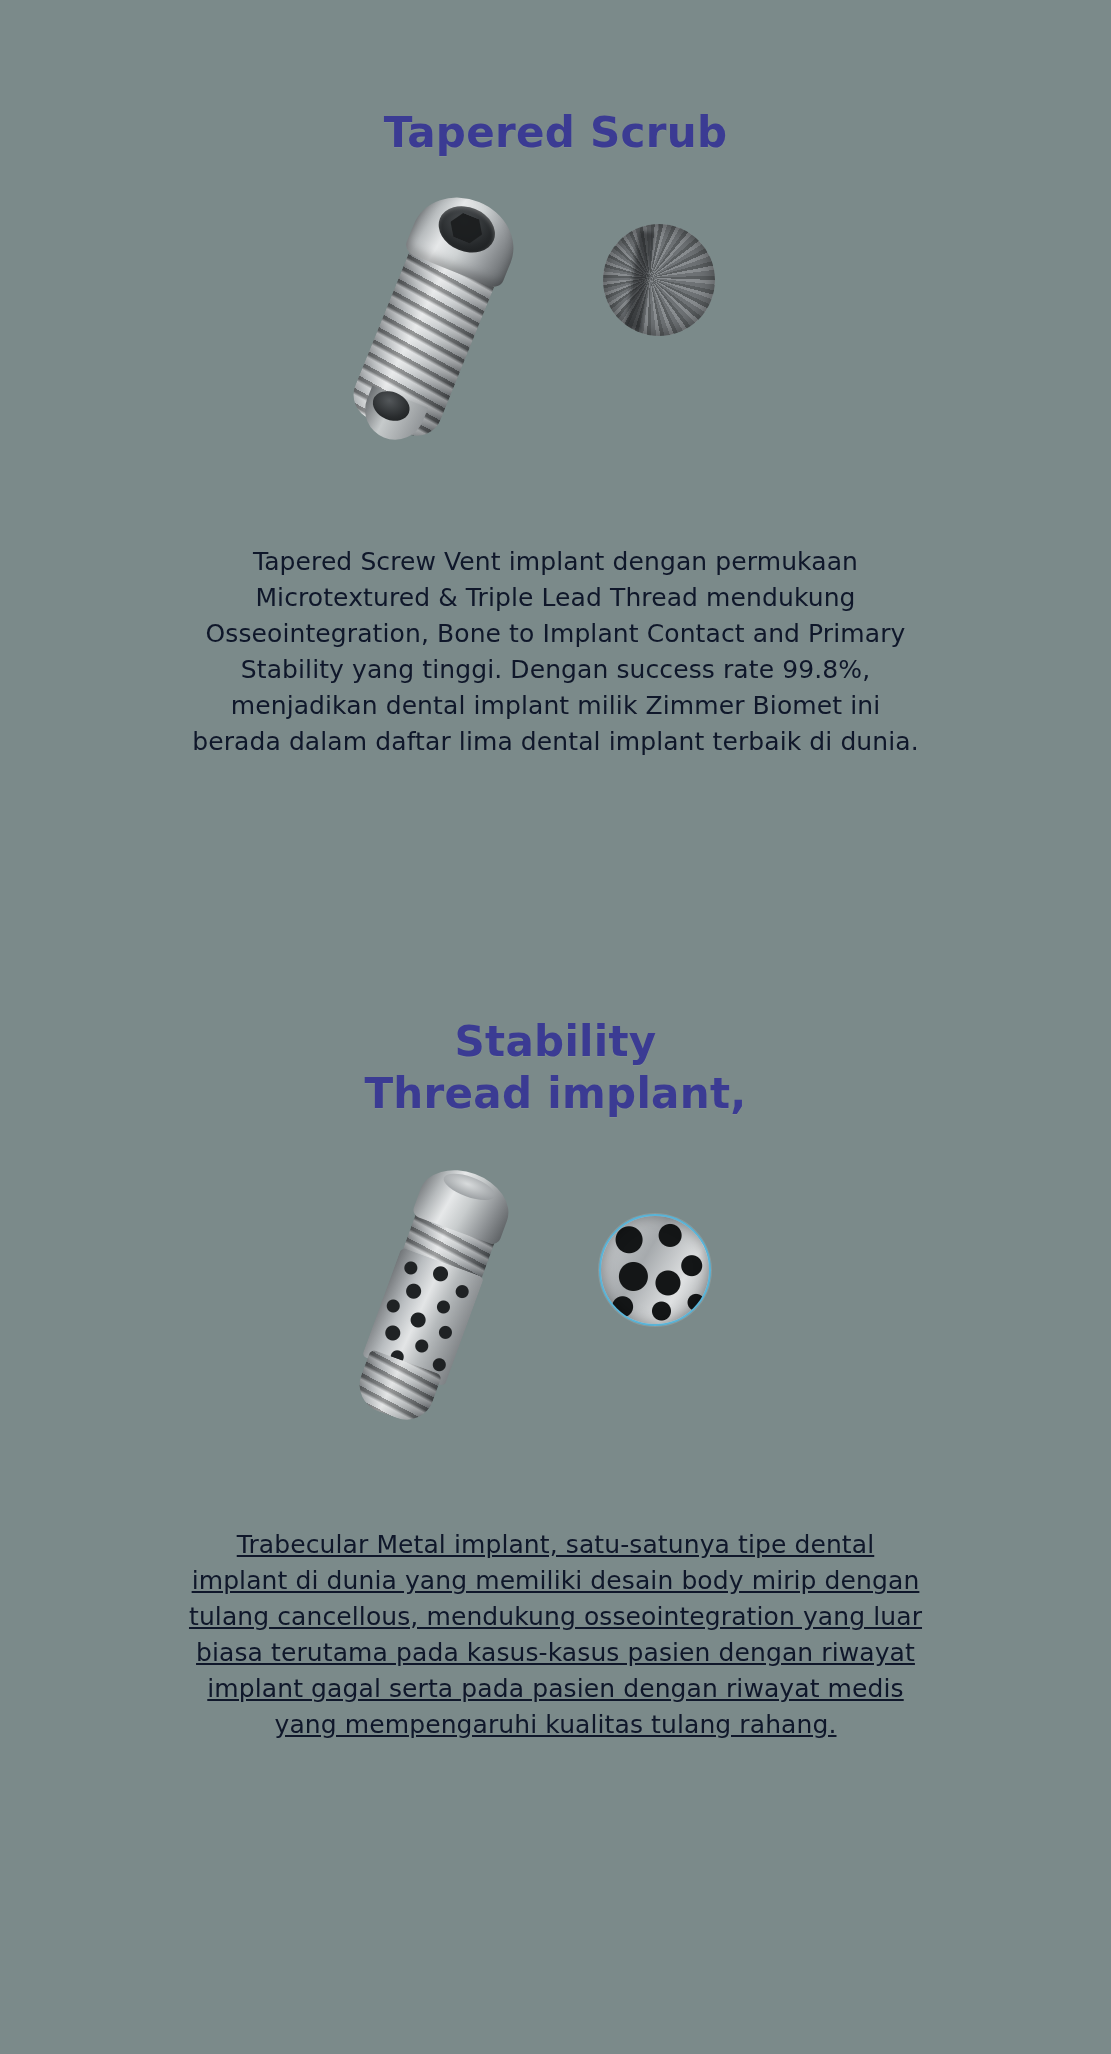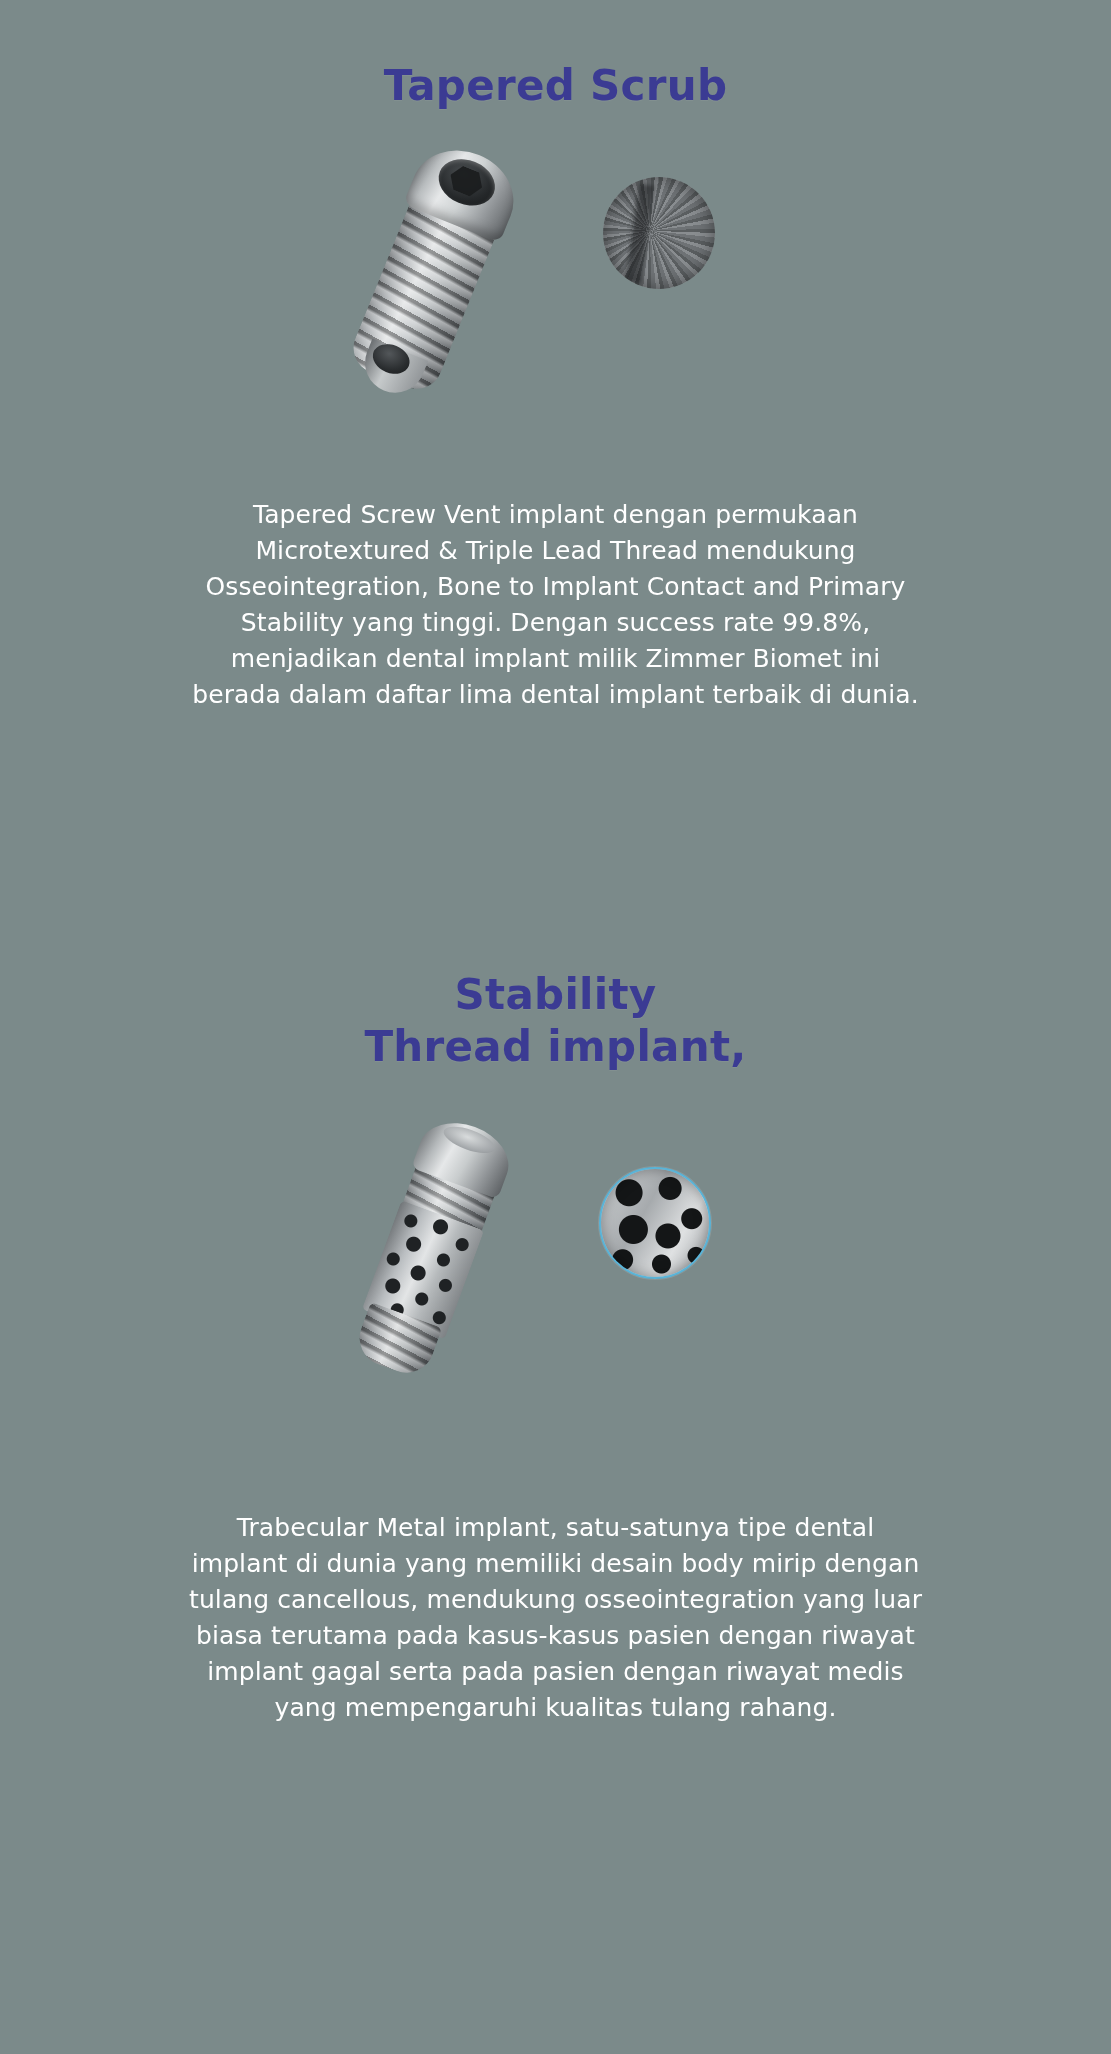--- a/index.html
+++ b/index.html
@@ -17,21 +17,21 @@
     width: 1111px;
     min-height: 2054px;
     position: relative;
     background: #7b8a8a;
     overflow: hidden;
   }
   .section {
     width: 100%;
     box-sizing: border-box;
   }
-  .section-1 { padding-top: 32px; }
+  .section-1 { padding-top: 79px; }
   .section-2 { padding-top: 228px; }
 
   .heading {
     text-align: center;
     font-weight: bold;
     font-size: 42px;
     line-height: 1.22;
     letter-spacing: 0.3px;
     color: #3b3b93;
     text-shadow: 0 1px 0 rgba(255,255,255,0.06);
@@ -245,30 +245,31 @@
       radial-gradient(circle at 56% 88%, #141617 0 9px, transparent 10px),
       radial-gradient(circle at 88% 80%, #141617 0 8px, transparent 9px),
       linear-gradient(120deg,#cfd2d4 0%, #a6aaad 40%, #dfe1e2 70%, #9a9ea1 100%);
     box-shadow: 0 0 0 1px rgba(255,255,255,0.12), inset 0 0 14px rgba(0,0,0,0.35);
   }
 
   .caption {
     text-align: center;
     font-size: 25px;
     line-height: 1.44;
-    color: #ffffff;
+    color: #0f172a;
     letter-spacing: 0.1px;
   }
   .caption-1 {
     margin: 60px auto 0;
     width: 740px;
   }
   .caption-2 {
-    margin: 92px auto 0;
+    margin: 62px auto 0;
     width: 740px;
+    text-decoration: underline;
   }
 </style>
 </head>
 <body>
 
 <div class="page">
 
   <section class="section section-1">
     <h1 class="heading">
       <span class="line">Tapered Scrub</span>

